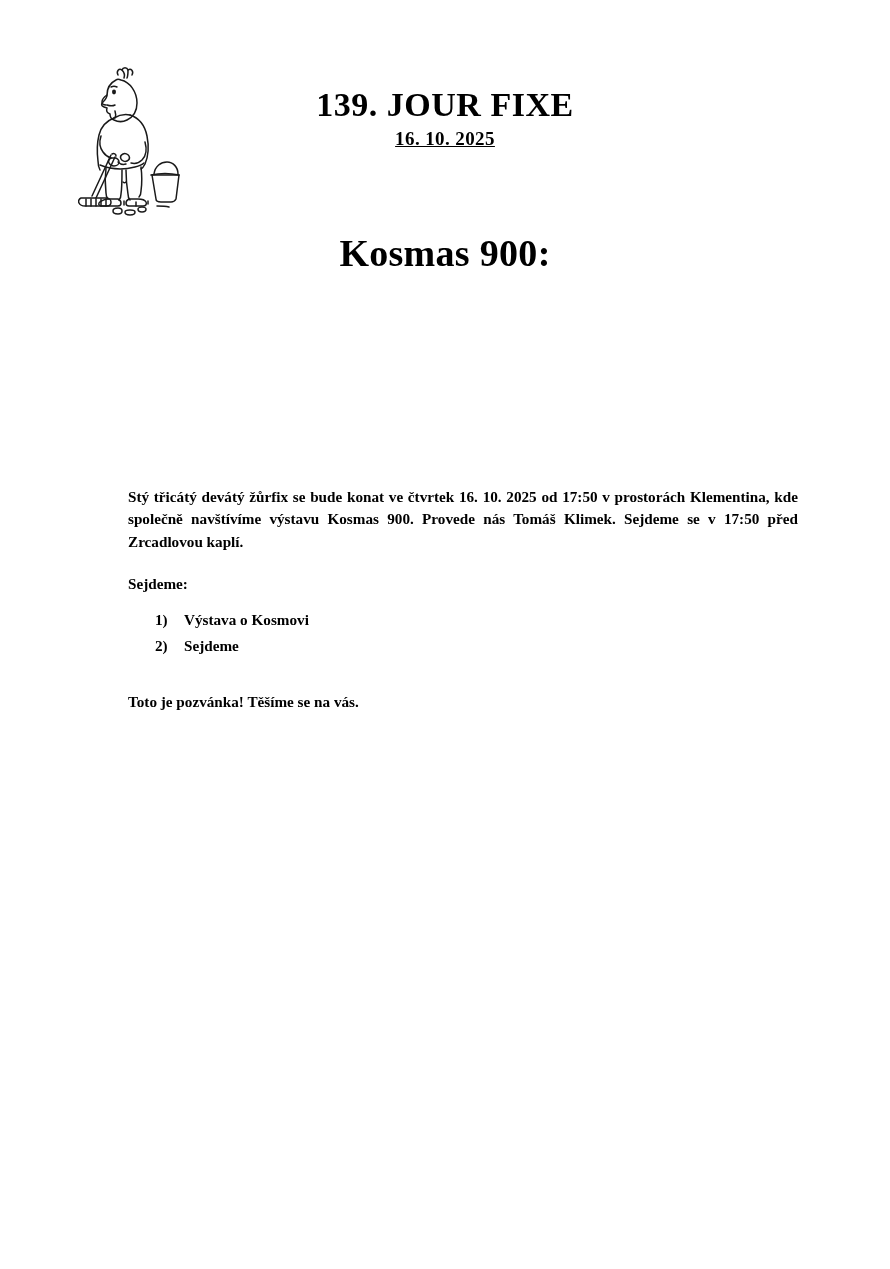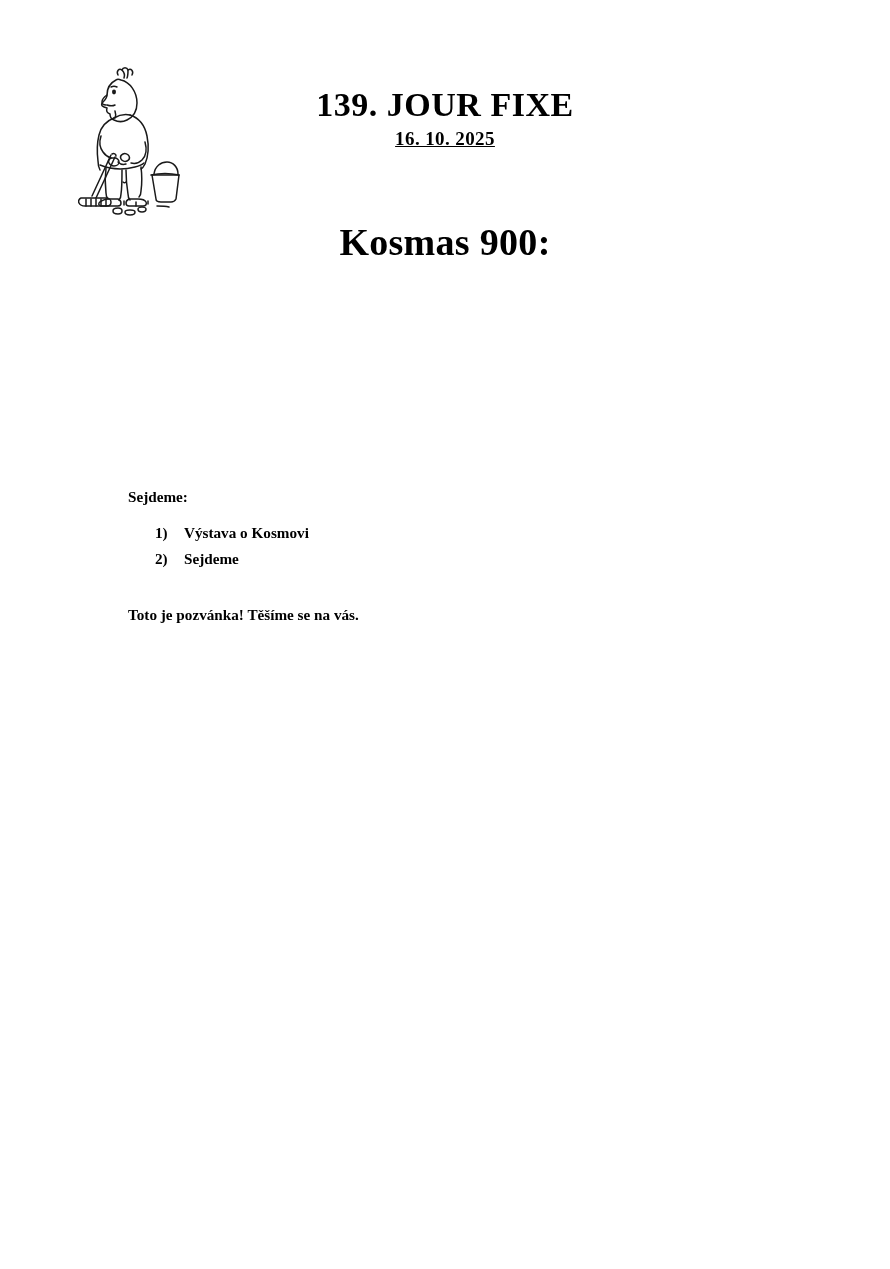--- a/index.html
+++ b/index.html
@@ -60,21 +60,21 @@
     position: absolute;
     left: 0;
     top: 212px;
     width: 890px;
     text-align: center;
   }
   .main-title-line {
     font-size: 38px;
     font-weight: bold;
     line-height: 1.62;
-    margin: 0;
+    margin: 11px;
     letter-spacing: 0.3px;
   }
 
   
   .body-block {
     position: absolute;
     left: 128px;
     top: 486px;
     width: 670px;
     font-size: 15.2px;
@@ -193,20 +193,21 @@
     <div class="doc-date">16. 10. 2025</div>
   </div>
 
   <div class="main-title-block">
     <div class="main-title-line">Kosmas 900:</div>
   </div>
 
   <div class="body-block">
 
 
+    <p class="para">Stý třicátý devátý žůrfix se bude konat ve čtvrtek 16. 10. 2025 od 17:50 v prostorách Klementina, kde společně navštívíme výstavu Kosmas 900. Provede nás Tomáš Klimek. Sejdeme se v 17:50 před Zrcadlovou kaplí.</p>
 
     <p class="program-label">Sejdeme:</p>
 
     <ul class="program-list">
       <li class="program-item">
         <span class="program-marker">1)</span>
         <span class="program-text">Výstava o Kosmovi</span>
       </li>
       <li class="program-item">
         <span class="program-marker">2)</span>

